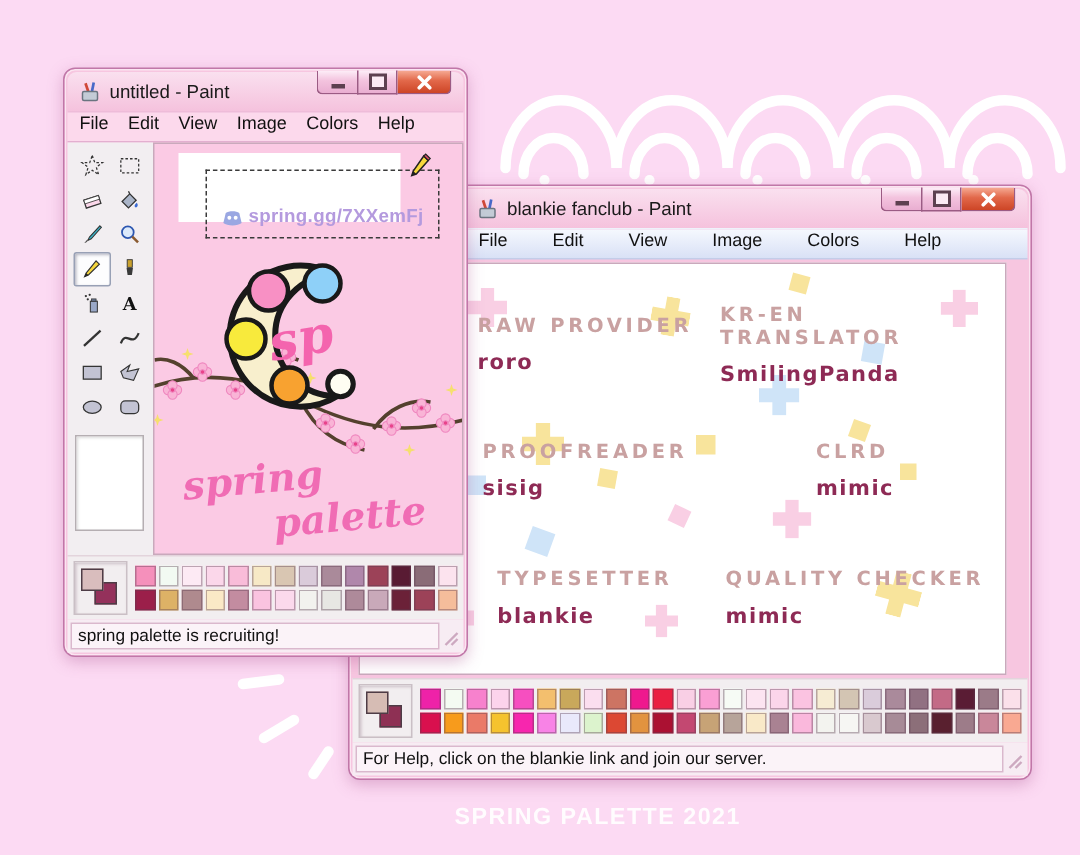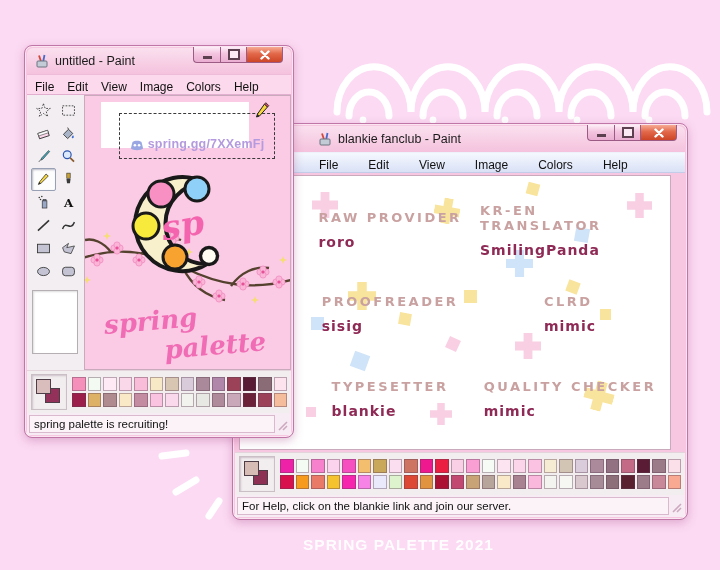--- a/index.html
+++ b/index.html
@@ -6,40 +6,40 @@
   .stage{position:relative;width:720px;height:570px;background:#fcdaf3;overflow:hidden;
          font-family:"Liberation Sans",sans-serif;}
   .doodle{position:absolute;}
   .watermark{position:absolute;left:303px;top:536px;font-size:15.5px;font-weight:bold;
              letter-spacing:1px;color:rgba(255,255,255,.92);}
 
   
   .win{position:absolute;border:1px solid #c077a8;border-radius:8px;
        background:#f7c6e0;box-shadow:0 0 0 1px rgba(255,255,255,.55) inset,0 3px 10px rgba(170,80,140,.35);
        display:flex;flex-direction:column;box-sizing:border-box;padding:2px;}
-  .left-win {left:24px;top:45px;width:270px;height:393px;z-index:5;}
+  .left-win {left:42px;top:45px;width:270px;height:393px;z-index:5;}
   .right-win{left:232px;top:123px;width:456px;height:397px;z-index:3;}
 
   .titlebar{position:relative;height:26px;flex:0 0 26px;display:flex;align-items:center;
             gap:5px;padding-left:7px;background:linear-gradient(#fae0ef,#f5c2dd);
             border-radius:6px 6px 0 0;font-size:12.5px;color:#1a1a1a;}
   .right-win .titlebar{padding-left:82px;}
   .app-icon{width:16px;height:16px;display:inline-flex;}
   .controls{position:absolute;top:-1px;right:8px;display:flex;}
   .ctl{height:16px;display:flex;align-items:center;justify-content:center;
        border:1px solid #9b5b84;border-top:none;background:linear-gradient(#fdeef8,#f3c3de 45%,#e9aed1);
        box-sizing:border-box;}
   .ctl.min{width:27px;border-radius:0 0 0 4px;border-right:none;}
   .ctl.max{width:27px;}
   .ctl.close{width:36px;border-radius:0 0 4px 0;border-left:none;
        background:linear-gradient(#f6ab94,#e2684a 45%,#cd4526);}
   .glyph-bar{width:9px;height:3px;background:#5d4050;margin-top:5px;}
   .glyph-box{width:8px;height:7px;border:2px solid #5d4050;background:#fbeaf4;}
 
-  .menubar{height:19px;flex:0 0 19px;display:flex;align-items:flex-end;font-size:12px;color:#111;
+  .menubar{height:19px;flex:0 0 19px;display:flex;align-items:flex-start;font-size:12px;color:#111;
            background:#fcd9ec;border-top:1px solid #eebcd9;border-bottom:1px solid #e3afd0;
            padding:0 8px;gap:13px;}
   .menubar.blue{background:linear-gradient(#f5f8fe,#d9e1f6);border-top:1px solid #eef2fb;
                 border-bottom:1px solid #c3cde9;padding-left:84px;gap:30px;}
   .menu-item{cursor:default;}
 
   .body-row{flex:1;display:flex;min-height:0;}
 
   
   .toolpanel{flex:0 0 57px;background:#f2eef1;padding:4px 0 0 4px;box-sizing:border-box;}

